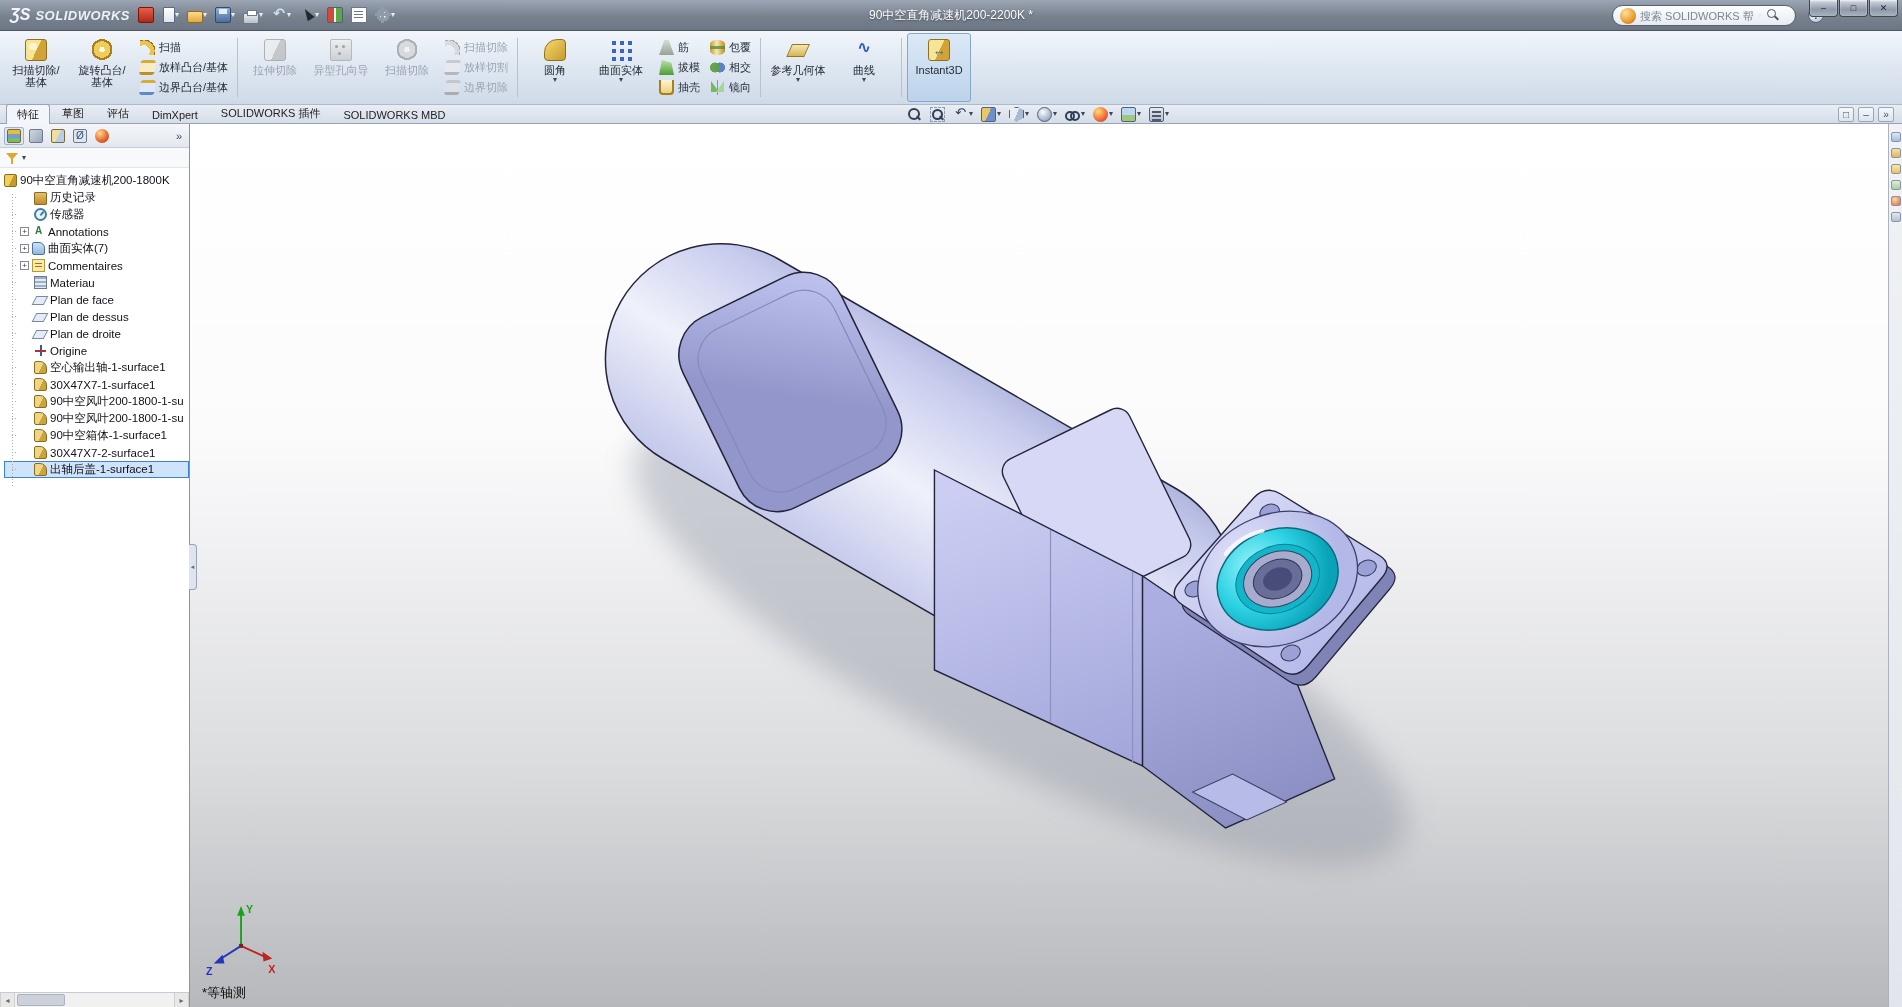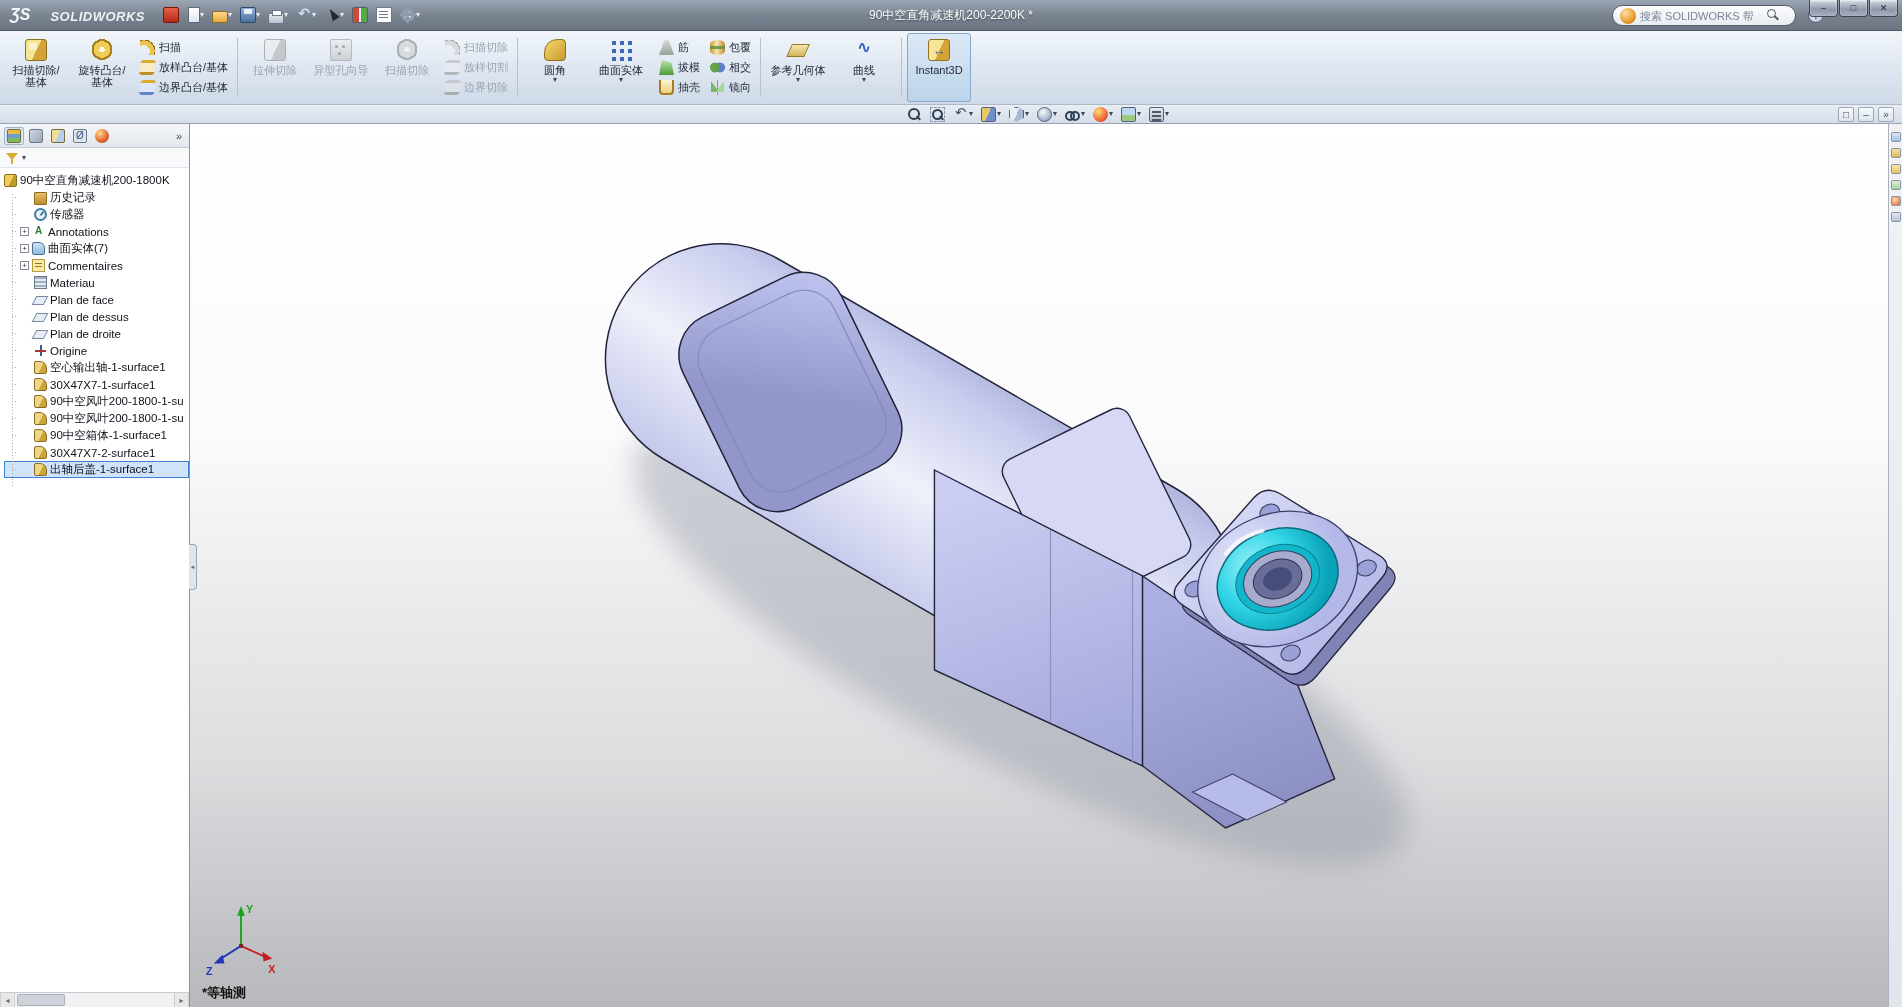--- a/index.html
+++ b/index.html
@@ -1,21 +1,21 @@
 <!DOCTYPE html>
 <html><head>
 <meta charset="utf-8">
 <style>
 *{box-sizing:border-box;margin:0;padding:0}
 html,body{width:1902px;height:1007px;overflow:hidden;font-family:"Liberation Sans","DejaVu Sans",sans-serif;font-size:12px}
 .window{width:1902px;height:1007px;display:flex;flex-direction:column;background:#cfd9e8}
 
 
 .titlebar{height:31px;flex:none;background:linear-gradient(#9ba5b3,#79листов 0) ;background:linear-gradient(#9ba5b3,#78828f 55%,#6b7583);border-bottom:1px solid #4e5664;display:flex;align-items:center;position:relative;color:#fff}
-.logo{display:flex;align-items:flex-end;gap:20px;padding:0 18px 0 10px;font-style:italic;font-weight:bold}
+.logo{display:flex;align-items:center;gap:5px;padding:0 8px 0 10px;font-style:italic;font-weight:bold}
 .logo .ds{font-size:16px;color:#f4f6f9}
 .logo .sw{font-size:13px;letter-spacing:.5px;color:#eef1f5}
 .app-badge{width:15px;height:15px;background:linear-gradient(#e8604a,#b02818);border:1px solid #7c1408;border-radius:2px;margin-right:6px}
 .tbar{display:flex;align-items:center;gap:2px}
 .tbtn{display:flex;align-items:center;padding:2px 3px;border-radius:3px}
 .doctitle{position:absolute;left:50%;top:50%;transform:translate(-50%,-50%);font-size:12px;color:#fdfdfe;text-shadow:0 1px 2px rgba(0,0,0,.45);white-space:nowrap}
 .search{position:absolute;right:106px;top:5px;width:184px;height:21px;background:linear-gradient(#fdfdfe,#e7ebf1);border:1px solid #55606f;border-radius:11px;display:flex;align-items:center;padding:0 7px;gap:4px}
 .search input{border:none;outline:none;background:transparent;font-size:11px;color:#5d6878;width:114px;font-family:inherit}
 .search input::placeholder{color:#7b8696}
 .sw-badge{width:13px;height:13px;border-radius:50%;background:radial-gradient(circle at 35% 30%,#ffe0a0,#e89b2c 60%,#b06a10)}
@@ -77,21 +77,21 @@
 .hscroll{height:15px;flex:none;border-top:1px solid #c6ccd6;background:#f1f1f1;display:flex;align-items:center}
 .harrow{width:15px;height:15px;display:flex;align-items:center;justify-content:center;font-size:8px;color:#666;background:#e8e8e8;border-left:1px solid #d0d0d0;border-right:1px solid #d0d0d0}
 .htrack{flex:1;position:relative;height:100%}
 .hthumb{position:absolute;left:2px;top:1px;width:48px;height:12px;background:#cdd2da;border:1px solid #aab2bd;border-radius:2px}
 .splitter{position:absolute;right:-8px;top:420px;width:8px;height:46px;background:#dfe5ee;border:1px solid #9aa5b5;border-left:none;border-radius:0 4px 4px 0;z-index:5;display:flex;align-items:center;justify-content:center;font-size:7px;color:#667}
 
 .viewport{flex:1;position:relative;background:linear-gradient(#ffffff 0%,#fbfbfc 35%,#dcdddf 72%,#b7b8bb 100%);overflow:hidden}
 .model{position:absolute;inset:0;width:100%;height:100%}
 .triad{position:absolute;left:14px;bottom:26px;width:78px;height:82px}
 .triad text{font-size:11px;font-weight:bold;font-family:"Liberation Sans","DejaVu Sans",sans-serif}
-.viewlabel{position:absolute;left:12px;bottom:5px;font-size:13px;font-weight:bold;color:#101010}
+.viewlabel{position:absolute;left:12px;bottom:5px;font-size:13px;font-weight:normal;color:#101010}
 
 .taskpane{width:14px;flex:none;background:linear-gradient(#f0f2f5,#e2e6ec);border-left:1px solid #aab2bf;display:flex;flex-direction:column;align-items:center;padding-top:8px;gap:6px}
 .tpicn{width:10px;height:10px;border-radius:2px;border:1px solid #8a94a4;background:linear-gradient(#e8ecf2,#c2cad6)}
 .taskpane-resources-icon{background:linear-gradient(#dce8f6,#9fc0e4)}
 .taskpane-design-library-icon{background:linear-gradient(#f6e2a8,#e0b65a)}
 .taskpane-file-explorer-icon{background:linear-gradient(#fbe7ad,#e8c261)}
 .taskpane-view-palette-icon{background:linear-gradient(#def0da,#a4cf9c)}
 .taskpane-appearances-icon{background:radial-gradient(circle at 35% 30%,#ffd9a8,#e06a3a)}
 .taskpane-custom-properties-icon{background:linear-gradient(#e4e9f2,#b4c0d2)}
 
@@ -349,20 +349,28 @@
         </div>
         <div class="rsep"></div>
         <div class="rbtn toggled">
           <span class="icn instant3d-icon"></span>
           <span class="rlbl">Instant3D</span>
         </div>
       </div>
   </div>
 
   <div class="tabrow">
+    <div class="ctabs">
+        <div class="ctab active">特征</div>
+        <div class="ctab">草图</div>
+        <div class="ctab">评估</div>
+        <div class="ctab">DimXpert</div>
+        <div class="ctab">SOLIDWORKS 插件</div>
+        <div class="ctab">SOLIDWORKS MBD</div>
+      </div>
     <div class="viewtb">
         <div class="vbtn">
           <span class="icn zoom-fit-icon"></span>
         </div>
         <div class="vbtn">
           <span class="icn zoom-area-icon"></span>
         </div>
         <div class="vbtn">
           <span class="icn previous-view-icon"></span>
           <span class="caret">▾</span>

